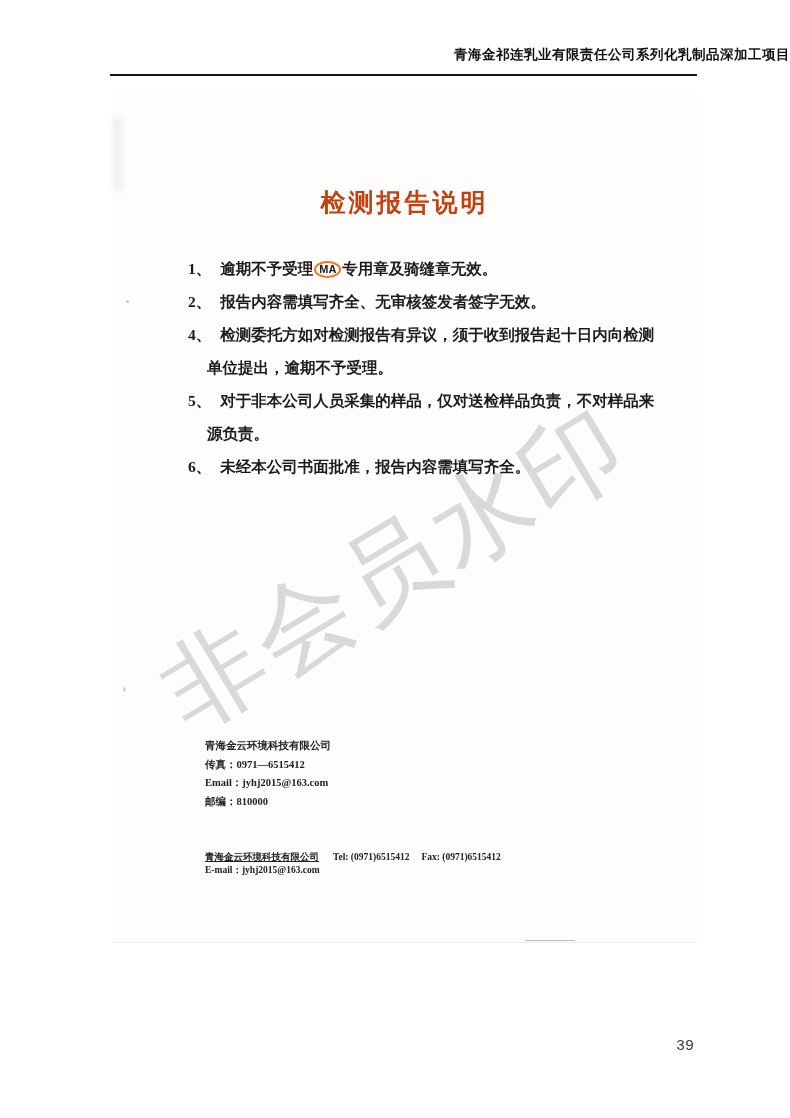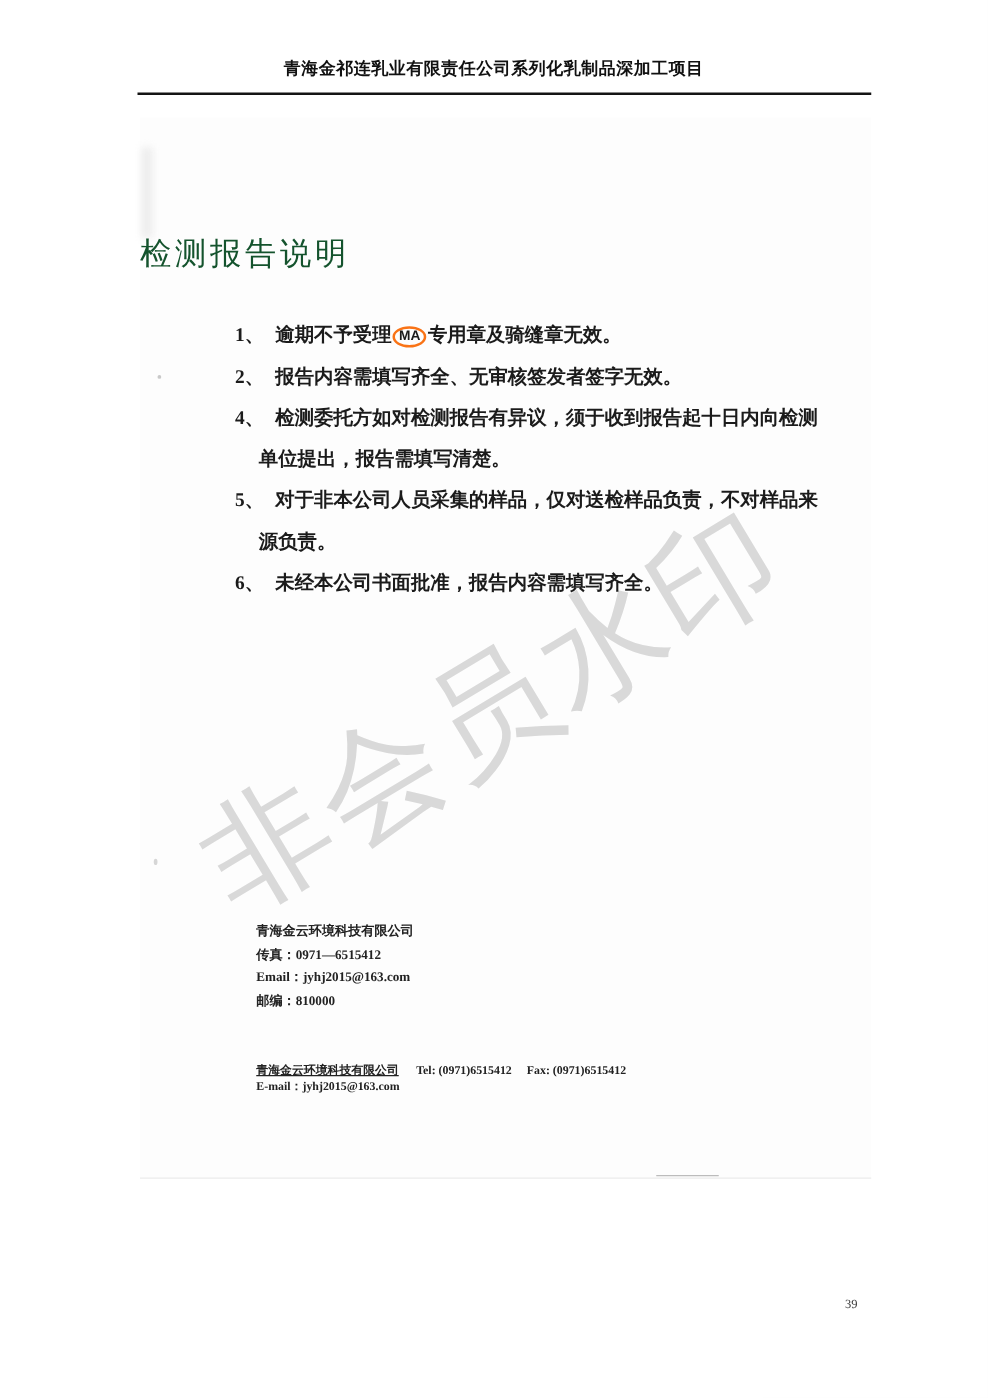--- a/index.html
+++ b/index.html
@@ -8,21 +8,21 @@
     background: #ffffff;
     position: relative;
     overflow: hidden;
     font-family: "Liberation Serif", "DejaVu Serif", serif;
     color: #1c1c1c;
   }
 
   
   .doc-header-title {
     position: absolute; top: 46px; left: 0; width: 100%;
-    text-align: center;
+    text-align: right;
     font-size: 13.5px; font-weight: bold; letter-spacing: 0.5px;
     color: #111;
   }
   .doc-header-rule {
     position: absolute; top: 74px; left: 110px; width: 587px; height: 2px;
     background: #141414;
   }
 
   
   .scan-page {
@@ -55,23 +55,23 @@
     color: #d9d9d9;
     transform: rotate(-31deg);
     white-space: nowrap;
     z-index: 1;
     user-select: none;
   }
 
   
   .report-title {
     position: absolute; top: 92px; left: 0; width: 100%;
-    text-align: left;
-    font-size: 25px; font-weight: normal; letter-spacing: 3px;
-    color: #14532d;
+    text-align: center;
+    font-size: 25px; font-weight: bold; letter-spacing: 3px;
+    color: #c2410c;
     z-index: 2;
   }
   .notes-list {
     position: absolute; left: 76px; top: 158px; width: 475px;
     font-size: 15.5px; line-height: 33px; font-weight: 600;
     color: #1b1b1b;
     z-index: 2;
   }
   .notes-list .li { padding-left: 19px; white-space: nowrap; }
   .notes-list .num { display: inline-block; margin-left: -19px; margin-right: 9px; }
@@ -105,22 +105,22 @@
     z-index: 2;
     white-space: nowrap;
   }
   .footer-company { text-decoration: underline; font-weight: bold; }
   .footer-sp { display: inline-block; width: 14px; }
   .footer-sp2 { display: inline-block; width: 12px; }
 
   
   .page-number {
     position: absolute; left: 676px; top: 1038px;
-    font-size: 10px; color: #3a3a3a; font-weight: 500;
-    font-family: Liberation Serif, serif;
+    font-size: 15px; color: #3a3a3a; font-weight: 500;
+    font-family: Liberation Mono, monospace;
   }
 </style>
 </head>
 <body>
 
 <div class="doc-header-title">青海金祁连乳业有限责任公司系列化乳制品深加工项目</div>
 <div class="doc-header-rule"></div>
 
 <div class="scan-page">
 
@@ -135,21 +135,21 @@
 
   <div class="notes-list">
     <div class="li">
       <span class="num">1、</span><span>逾期不予受理</span><span class="ma-badge">MA</span><span>专用章及骑缝章无效。</span>
     </div>
     <div class="li">
       <span class="num">2、</span><span>报告内容需填写齐全、无审核签发者签字无效。</span>
     </div>
     <div class="li">
       <span class="num">4、</span><span>检测委托方如对检测报告有异议，须于收到报告起十日内向检测</span>
-      <span class="cont">单位提出，报告需填写清楚。</span>
+      <span class="cont">单位提出，逾期不予受理。</span>
     </div>
     <div class="li">
       <span class="num">5、</span><span>对于非本公司人员采集的样品，仅对送检样品负责，不对样品来</span>
       <span class="cont">源负责。</span>
     </div>
     <div class="li">
       <span class="num">6、</span><span>未经本公司书面批准，报告内容需填写齐全。</span>
     </div>
   </div>
 

